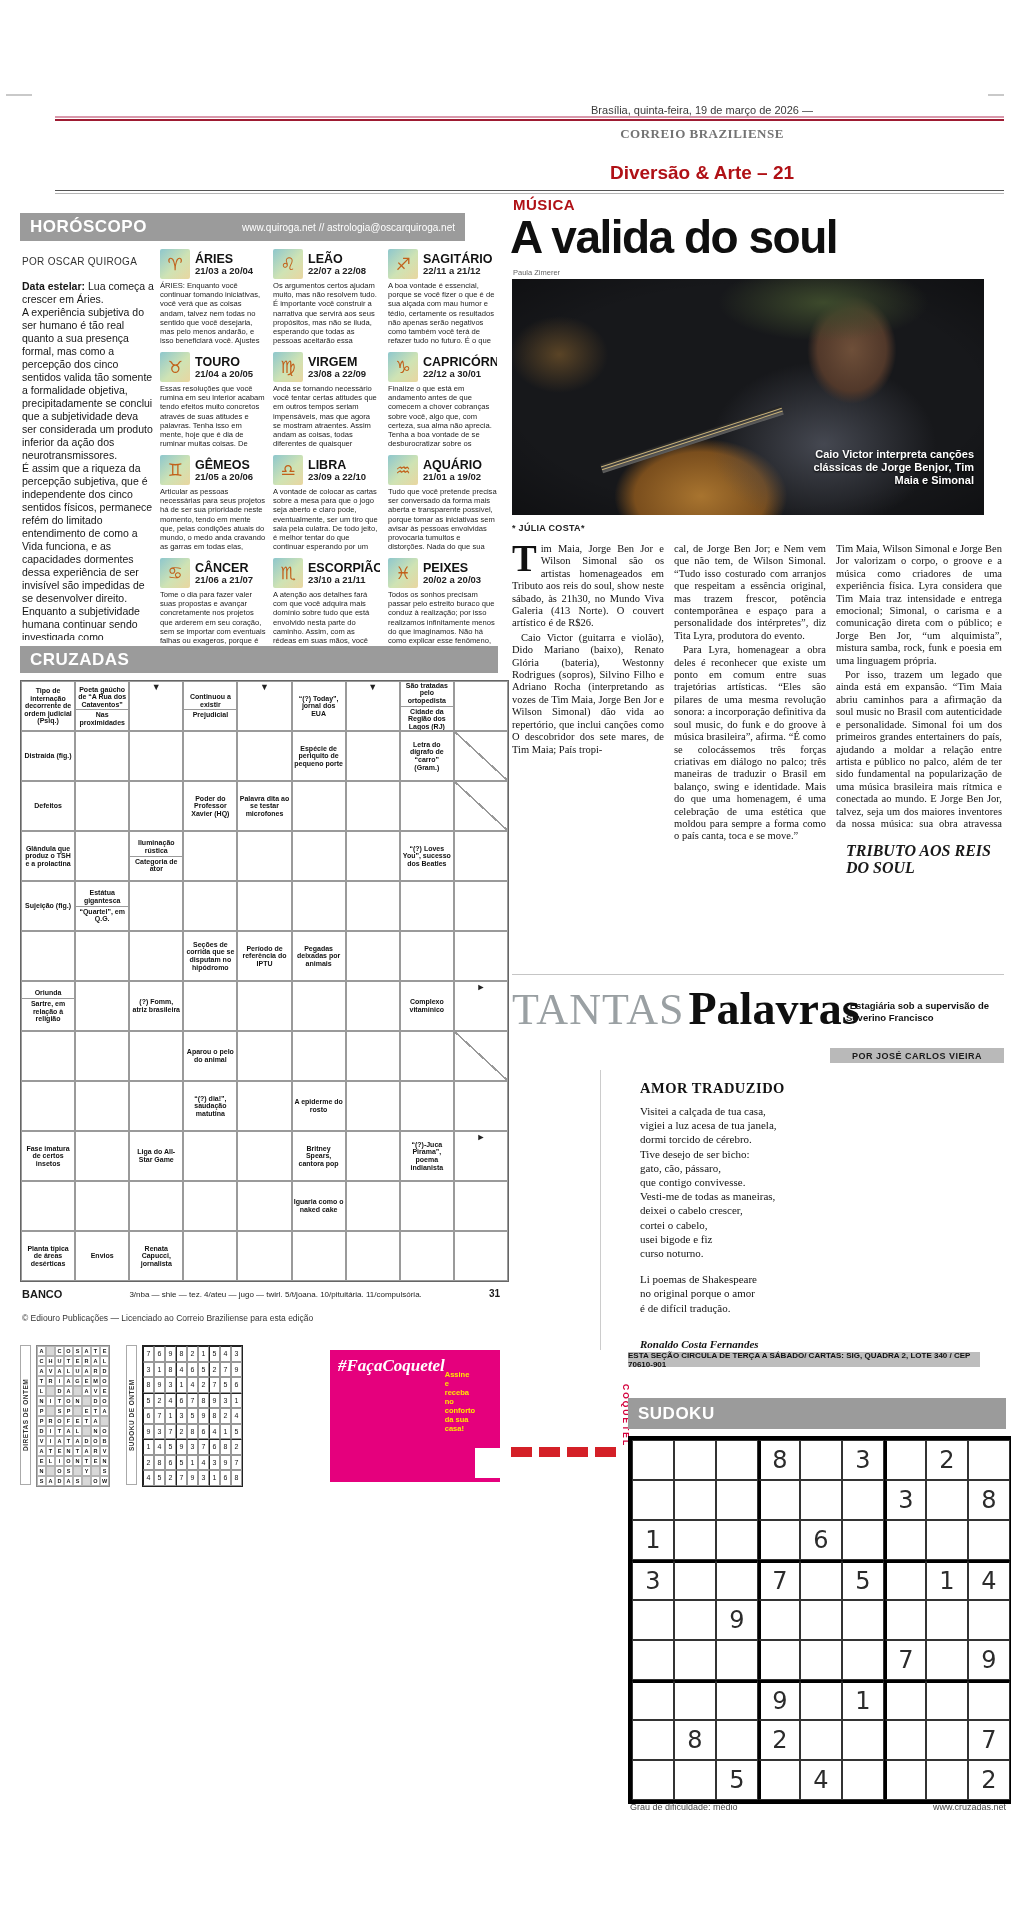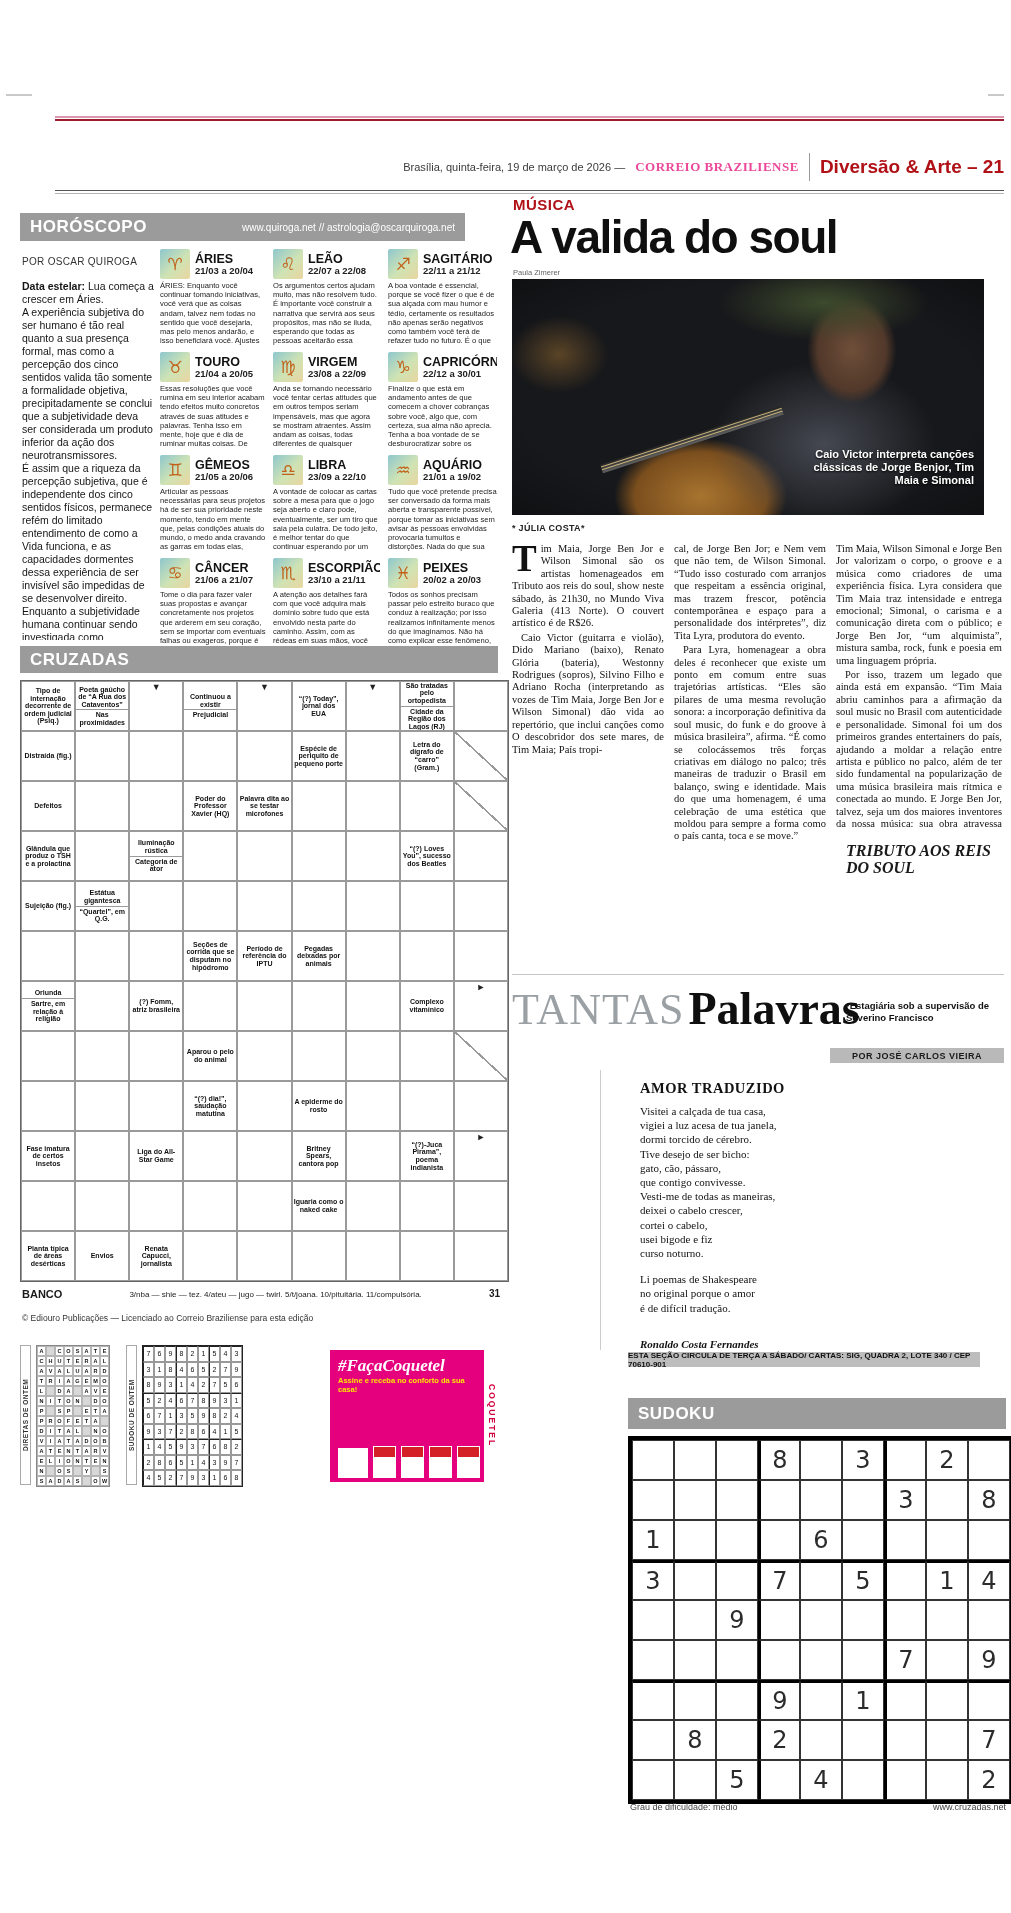--- a/index.html
+++ b/index.html
@@ -2,22 +2,22 @@
 <html><head>
 <meta charset="utf-8">
 <style>
   html,body{margin:0;padding:0;background:#fff;}
   body{font-family:"Liberation Sans",sans-serif;color:#1a1a1a;}
   .page{position:relative;width:1011px;height:1913px;margin:0 auto;background:#fff;overflow:hidden;}
   .abs{position:absolute;}
   .mark{position:absolute;background:#c9c9c9;}
   
   .redrule{border-top:2px solid #d998ab;border-bottom:2px solid #9e1b32;height:1px;}
-  .dateline{font-size:11px;color:#3b3b3b;display:flex;align-items:center;justify-content:flex-end;gap:10px;}
-  .paper{font-family:"Liberation Serif",serif;font-weight:bold;font-size:13px;letter-spacing:.5px;color:#ec4899;}
+  .dateline{font-size:11px;color:#3b3b3b;display:flex;align-items:center;justify-content:flex-end;gap:10px;flex-direction:column;}
+  .paper{font-family:"Liberation Serif",serif;font-weight:bold;font-size:13px;letter-spacing:.5px;color:#737373;}
   .vdiv{width:1px;height:28px;background:#9a9a9a;}
   .sectiontitle{color:#b01116;font-weight:bold;font-size:19px;font-family:"Liberation Sans",sans-serif;}
   .dblrule{border-top:1px solid #555;border-bottom:1px solid #b5b5b5;height:2px;}
   
   .graybar{background:#9b9b9b;color:#fff;display:flex;align-items:center;justify-content:space-between;padding:0 10px;box-sizing:border-box;}
   .graybar .bt{font-weight:bold;font-size:17px;letter-spacing:.5px;}
   .graybar .bu{font-size:10px;}
   
   .hbyline{font-size:10px;color:#333;letter-spacing:.3px;}
   .hintro{font-size:10.5px;line-height:13px;color:#151515;white-space:pre-line;overflow:hidden;}
@@ -45,23 +45,23 @@
   
   .vlabel{writing-mode:vertical-rl;transform:rotate(180deg);font-size:6.5px;font-weight:bold;color:#333;border:1px solid #aaa;padding:3px 1px;text-align:center;letter-spacing:.5px;}
   .lettergrid{display:grid;grid-template-columns:repeat(8,9px);grid-auto-rows:10px;border:1px solid #888;}
   .lettercell{border:.5px solid #b5b5b5;font-size:5.5px;font-weight:bold;display:flex;align-items:center;justify-content:center;color:#111;}
   .lettercell.blank{background:#d8d8d8;}
   .ydgrid{display:grid;grid-template-columns:repeat(9,11px);grid-auto-rows:15.5px;border:1.5px solid #222;}
   .ydcell{border:.5px solid #999;font-size:7px;display:flex;align-items:center;justify-content:center;color:#111;}
   .ydcell.tl{border-left:1.2px solid #222;} .ydcell.tt{border-top:1.2px solid #222;}
   
   .ad{background:#e5007d;display:flex;}
-  .adbody{flex:1;padding:6px 4px 4px 8px;display:flex;flex-direction:column;}
+  .adbody{flex:1;padding:6px 4px 4px 8px;display:flex;flex-direction:row;}
   .adtitle{font-family:"Liberation Serif",serif;font-style:italic;font-weight:bold;color:#fff;font-size:17px;}
-  .adsub{color:#ffe600;font-size:7.5px;font-weight:bold;margin-top:0;}
+  .adsub{color:#ffe600;font-size:7.5px;font-weight:bold;margin-top:14px;}
   .adrow{display:flex;gap:5px;align-items:flex-end;margin-top:auto;}
   .qr{width:26px;height:26px;background:#fff;border:2px solid #fff;background-image:repeating-linear-gradient(0deg,#000 0 2px,transparent 2px 4px),repeating-linear-gradient(90deg,#000 0 2px,#fff 2px 4px);background-blend-mode:lighten;}
   .cover{width:23px;height:32px;background:#fff;border:1px solid #fff;box-sizing:border-box;position:relative;}
   .cover::before{content:"";position:absolute;left:0;top:0;right:0;height:10px;background:#d42027;}
   .adbrand{width:16px;background:#fff;display:flex;align-items:center;justify-content:center;}
   .adbrand span{writing-mode:vertical-rl;font-size:8.5px;font-weight:bold;color:#d4003c;letter-spacing:2px;}
   
   .kicker{color:#b01116;font-weight:bold;font-size:15px;letter-spacing:.5px;}
   .headline{font-size:46px;font-weight:800;letter-spacing:-1.5px;color:#0f0f0f;line-height:46px;}
   .credit{font-size:7.5px;color:#666;}

